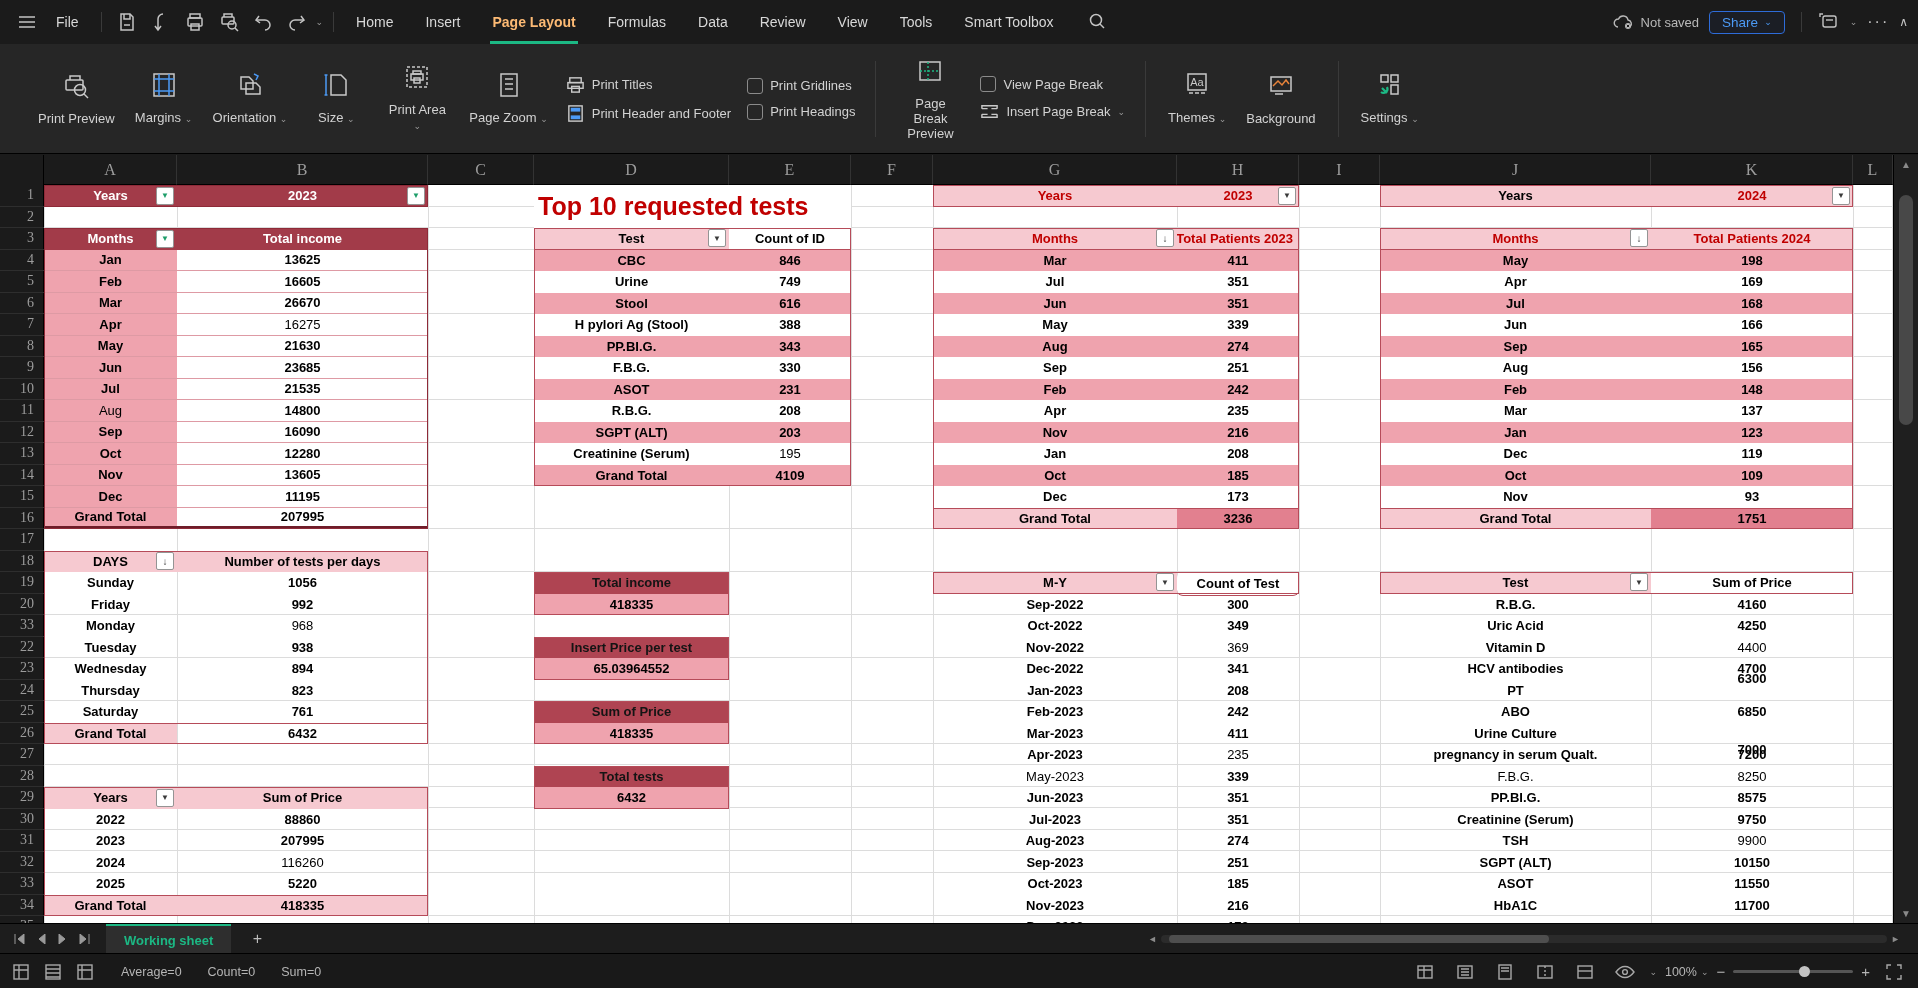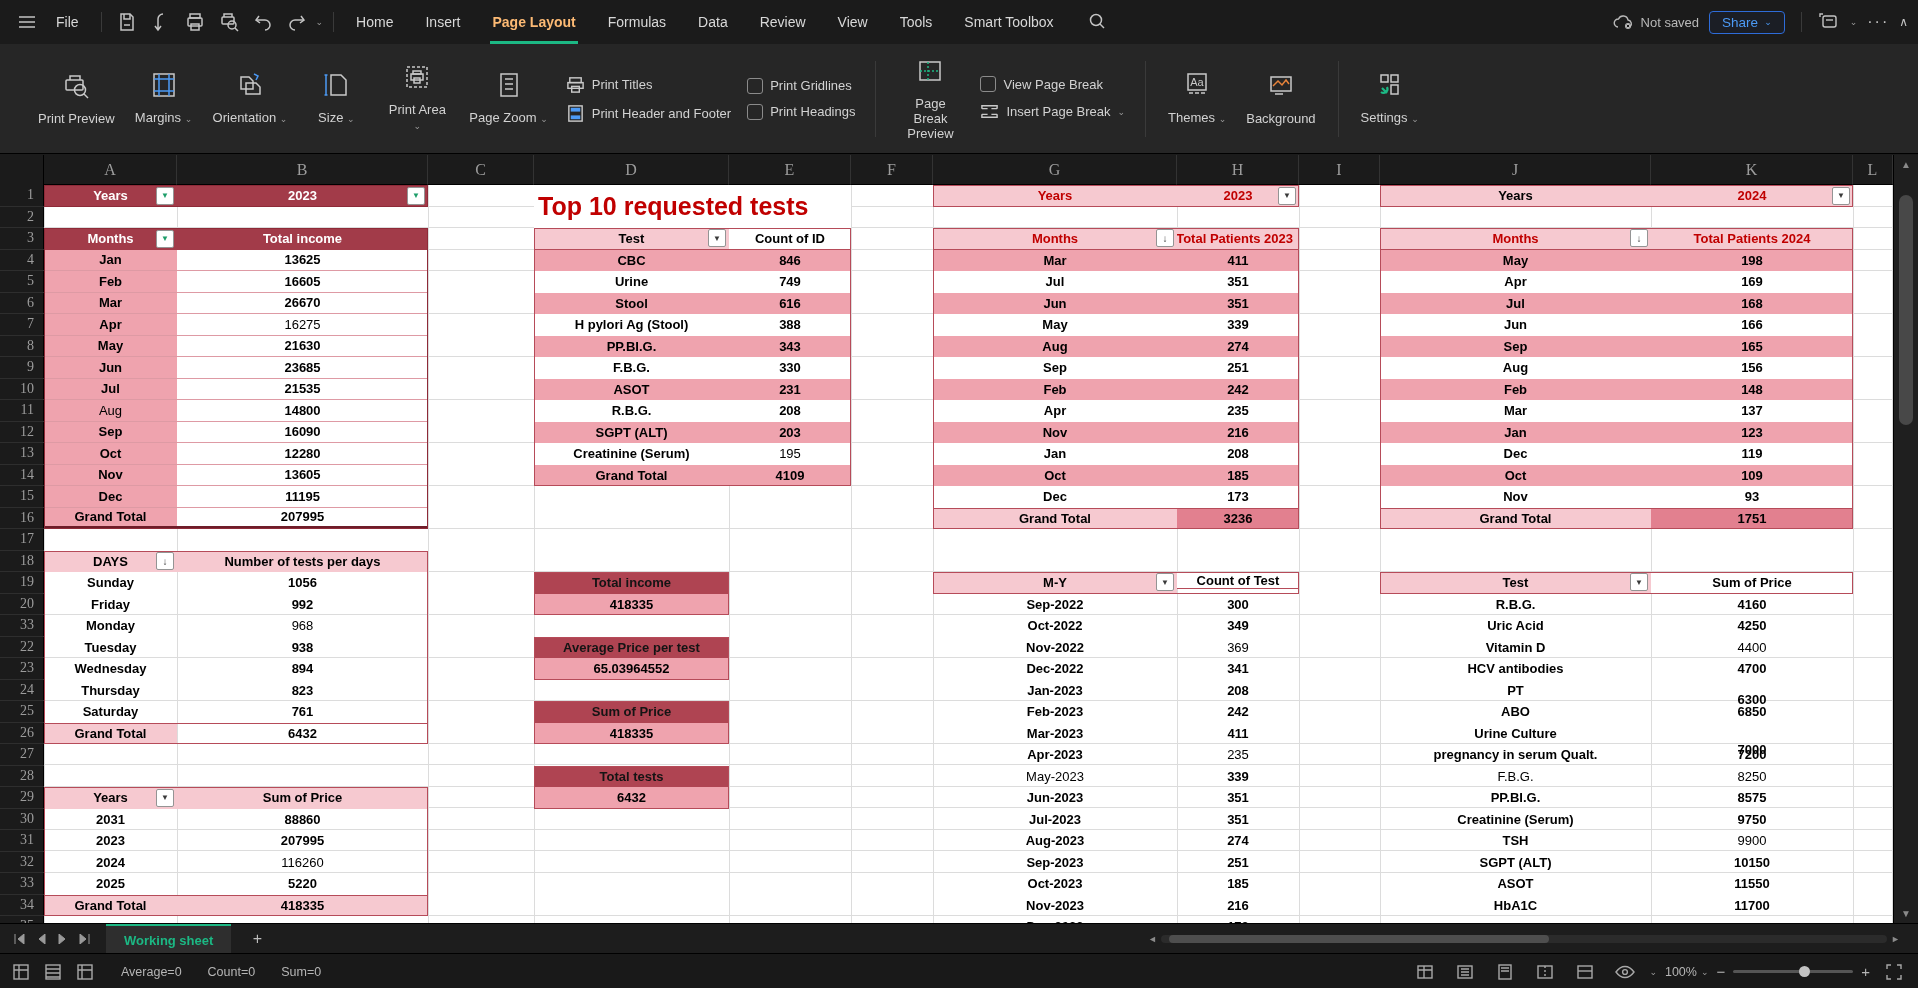--- a/index.html
+++ b/index.html
@@ -471,21 +471,21 @@
       <div class="cell " style="left: 44px; top: 503px; width: 133px; height: 21.5px;">Wednesday</div>
       <div class="cell " style="left: 177px; top: 503px; width: 251px; height: 21.5px;">894</div>
       <div class="cell " style="left: 44px; top: 524.5px; width: 133px; height: 21.5px;">Thursday</div>
       <div class="cell " style="left: 177px; top: 524.5px; width: 251px; height: 21.5px;">823</div>
       <div class="cell " style="left: 44px; top: 546px; width: 133px; height: 21.5px;">Saturday</div>
       <div class="cell " style="left: 177px; top: 546px; width: 251px; height: 21.5px;">761</div>
       <div class="cell pinklt btr" style="left: 44px; top: 567.5px; width: 133px; height: 21.5px;">Grand Total</div>
       <div class="cell  btr" style="left: 177px; top: 567.5px; width: 251px; height: 21.5px;">6432</div>
       <div class="cell pinklt" style="left: 44px; top: 632px; width: 133px; height: 21.5px;">Years<span class="icn funnel">▼</span></div>
       <div class="cell pinklt" style="left: 177px; top: 632px; width: 251px; height: 21.5px;">Sum of Price</div>
-      <div class="cell " style="left: 44px; top: 653.5px; width: 133px; height: 21.5px;">2031</div>
+      <div class="cell " style="left: 44px; top: 653.5px; width: 133px; height: 21.5px;">2022</div>
       <div class="cell " style="left: 177px; top: 653.5px; width: 251px; height: 21.5px;">88860</div>
       <div class="cell " style="left: 44px; top: 675px; width: 133px; height: 21.5px;">2023</div>
       <div class="cell " style="left: 177px; top: 675px; width: 251px; height: 21.5px;">207995</div>
       <div class="cell " style="left: 44px; top: 696.5px; width: 133px; height: 21.5px;">2024</div>
       <div class="cell  nb" style="left: 177px; top: 696.5px; width: 251px; height: 21.5px;">116260</div>
       <div class="cell " style="left: 44px; top: 718px; width: 133px; height: 21.5px;">2025</div>
       <div class="cell " style="left: 177px; top: 718px; width: 251px; height: 21.5px;">5220</div>
       <div class="cell pinklt btr" style="left: 44px; top: 739.5px; width: 133px; height: 21.5px;">Grand Total</div>
       <div class="cell pinklt btr" style="left: 177px; top: 739.5px; width: 251px; height: 21.5px;">418335</div>
       <div class="cell title" style="left: 534px; top: 30px; width: 317px; height: 43px;">Top 10 requested tests</div>
@@ -508,21 +508,21 @@
       <div class="cell white" style="left: 534px; top: 245px; width: 195px; height: 21.5px;">R.B.G.</div>
       <div class="cell white" style="left: 729px; top: 245px; width: 122px; height: 21.5px;">208</div>
       <div class="cell pink" style="left: 534px; top: 266.5px; width: 195px; height: 21.5px;">SGPT (ALT)</div>
       <div class="cell pink" style="left: 729px; top: 266.5px; width: 122px; height: 21.5px;">203</div>
       <div class="cell white" style="left: 534px; top: 288px; width: 195px; height: 21.5px;">Creatinine (Serum)</div>
       <div class="cell white nb" style="left: 729px; top: 288px; width: 122px; height: 21.5px;">195</div>
       <div class="cell pink" style="left: 534px; top: 309.5px; width: 195px; height: 21.5px;">Grand Total</div>
       <div class="cell pink" style="left: 729px; top: 309.5px; width: 122px; height: 21.5px;">4109</div>
       <div class="cell mini" style="left: 534px; top: 417px; width: 195px; height: 21.5px;">Total income</div>
       <div class="cell pink" style="left: 534px; top: 438.5px; width: 195px; height: 21.5px;">418335</div>
-      <div class="cell mini" style="left: 534px; top: 481.5px; width: 195px; height: 21.5px;">Average Price per test</div>
+      <div class="cell mini" style="left: 534px; top: 481.5px; width: 195px; height: 21.5px;">Insert Price per test</div>
       <div class="cell pink" style="left: 534px; top: 503px; width: 195px; height: 21.5px;">65.03964552</div>
       <div class="cell mini" style="left: 534px; top: 546px; width: 195px; height: 21.5px;">Sum of Price</div>
       <div class="cell pink" style="left: 534px; top: 567.5px; width: 195px; height: 21.5px;">418335</div>
       <div class="cell mini" style="left: 534px; top: 610.5px; width: 195px; height: 21.5px;">Total tests</div>
       <div class="cell pink" style="left: 534px; top: 632px; width: 195px; height: 21.5px;">6432</div>
       <div class="cell pinklt red" style="left: 933px; top: 30px; width: 244px; height: 21.5px;">Years</div>
       <div class="cell pinklt red" style="left: 1177px; top: 30px; width: 122px; height: 21.5px;">2023<span class="icn funnel">▼</span></div>
       <div class="cell pinklt red bbr" style="left: 933px; top: 73px; width: 244px; height: 21.5px;">Months<span class="icn sort">↓</span></div>
       <div class="cell pinklt red bbr clipL" style="left: 1177px; top: 73px; width: 122px; height: 21.5px;">Total Patients 2023</div>
       <div class="cell pink" style="left: 933px; top: 94.5px; width: 244px; height: 21.5px;">Mar</div>
@@ -545,21 +545,21 @@
       <div class="cell pink" style="left: 1177px; top: 266.5px; width: 122px; height: 21.5px;">216</div>
       <div class="cell white" style="left: 933px; top: 288px; width: 244px; height: 21.5px;">Jan</div>
       <div class="cell white" style="left: 1177px; top: 288px; width: 122px; height: 21.5px;">208</div>
       <div class="cell pink" style="left: 933px; top: 309.5px; width: 244px; height: 21.5px;">Oct</div>
       <div class="cell pink" style="left: 1177px; top: 309.5px; width: 122px; height: 21.5px;">185</div>
       <div class="cell white" style="left: 933px; top: 331px; width: 244px; height: 21.5px;">Dec</div>
       <div class="cell white" style="left: 1177px; top: 331px; width: 122px; height: 21.5px;">173</div>
       <div class="cell pinklt btr" style="left: 933px; top: 352.5px; width: 244px; height: 21.5px;">Grand Total</div>
       <div class="cell rose btr" style="left: 1177px; top: 352.5px; width: 122px; height: 21.5px;">3236</div>
       <div class="cell pinklt bbr" style="left: 933px; top: 417px; width: 244px; height: 21.5px;">M-Y<span class="icn dd">▼</span></div>
-      <div class="cell white bbr" style="left: 1177px; top: 417px; width: 122px; height: 17px;">Count of Test</div>
+      <div class="cell white bbr" style="left: 1177px; top: 417px; width: 122px; height: 24px; border-radius: 6px;">Count of Test</div>
       <div class="cell " style="left: 933px; top: 438.5px; width: 244px; height: 21.5px;">Sep-2022</div>
       <div class="cell " style="left: 1177px; top: 438.5px; width: 122px; height: 21.5px;">300</div>
       <div class="cell " style="left: 933px; top: 460px; width: 244px; height: 21.5px;">Oct-2022</div>
       <div class="cell " style="left: 1177px; top: 460px; width: 122px; height: 21.5px;">349</div>
       <div class="cell " style="left: 933px; top: 481.5px; width: 244px; height: 21.5px;">Nov-2022</div>
       <div class="cell  nb" style="left: 1177px; top: 481.5px; width: 122px; height: 21.5px;">369</div>
       <div class="cell " style="left: 933px; top: 503px; width: 244px; height: 21.5px;">Dec-2022</div>
       <div class="cell " style="left: 1177px; top: 503px; width: 122px; height: 21.5px;">341</div>
       <div class="cell " style="left: 933px; top: 524.5px; width: 244px; height: 21.5px;">Jan-2023</div>
       <div class="cell " style="left: 1177px; top: 524.5px; width: 122px; height: 21.5px;">208</div>
@@ -619,21 +619,21 @@
       <div class="cell white bbr" style="left: 1651px; top: 417px; width: 202px; height: 21.5px;">Sum of Price</div>
       <div class="cell " style="left: 1380px; top: 438.5px; width: 271px; height: 21.5px;">R.B.G.</div>
       <div class="cell " style="left: 1651px; top: 438.5px; width: 202px; height: 21.5px;">4160</div>
       <div class="cell " style="left: 1380px; top: 460px; width: 271px; height: 21.5px;">Uric Acid</div>
       <div class="cell " style="left: 1651px; top: 460px; width: 202px; height: 21.5px;">4250</div>
       <div class="cell " style="left: 1380px; top: 481.5px; width: 271px; height: 21.5px;">Vitamin D</div>
       <div class="cell  nb" style="left: 1651px; top: 481.5px; width: 202px; height: 21.5px;">4400</div>
       <div class="cell " style="left: 1380px; top: 503px; width: 271px; height: 21.5px;">HCV antibodies</div>
       <div class="cell " style="left: 1651px; top: 503px; width: 202px; height: 21.5px;">4700</div>
       <div class="cell " style="left: 1380px; top: 524.5px; width: 271px; height: 21.5px;">PT</div>
-      <div class="cell " style="left: 1651px; top: 534px; width: 202px; height: 21.5px;">6300</div>
+      <div class="cell " style="left: 1651px; top: 513px; width: 202px; height: 21.5px;">6300</div>
       <div class="cell " style="left: 1380px; top: 546px; width: 271px; height: 21.5px;">ABO</div>
       <div class="cell " style="left: 1651px; top: 546px; width: 202px; height: 21.5px;">6850</div>
       <div class="cell " style="left: 1380px; top: 567.5px; width: 271px; height: 21.5px;">Urine Culture</div>
       <div class="cell " style="left: 1651px; top: 567.5px; width: 202px; height: 21.5px; margin-top: 16px;">7000</div>
       <div class="cell " style="left: 1380px; top: 589px; width: 271px; height: 21.5px;">pregnancy in serum Qualt.</div>
       <div class="cell " style="left: 1651px; top: 589px; width: 202px; height: 21.5px;">7200</div>
       <div class="cell  nb" style="left: 1380px; top: 610.5px; width: 271px; height: 21.5px;">F.B.G.</div>
       <div class="cell  nb" style="left: 1651px; top: 610.5px; width: 202px; height: 21.5px;">8250</div>
       <div class="cell " style="left: 1380px; top: 632px; width: 271px; height: 21.5px;">PP.BI.G.</div>
       <div class="cell " style="left: 1651px; top: 632px; width: 202px; height: 21.5px;">8575</div>

